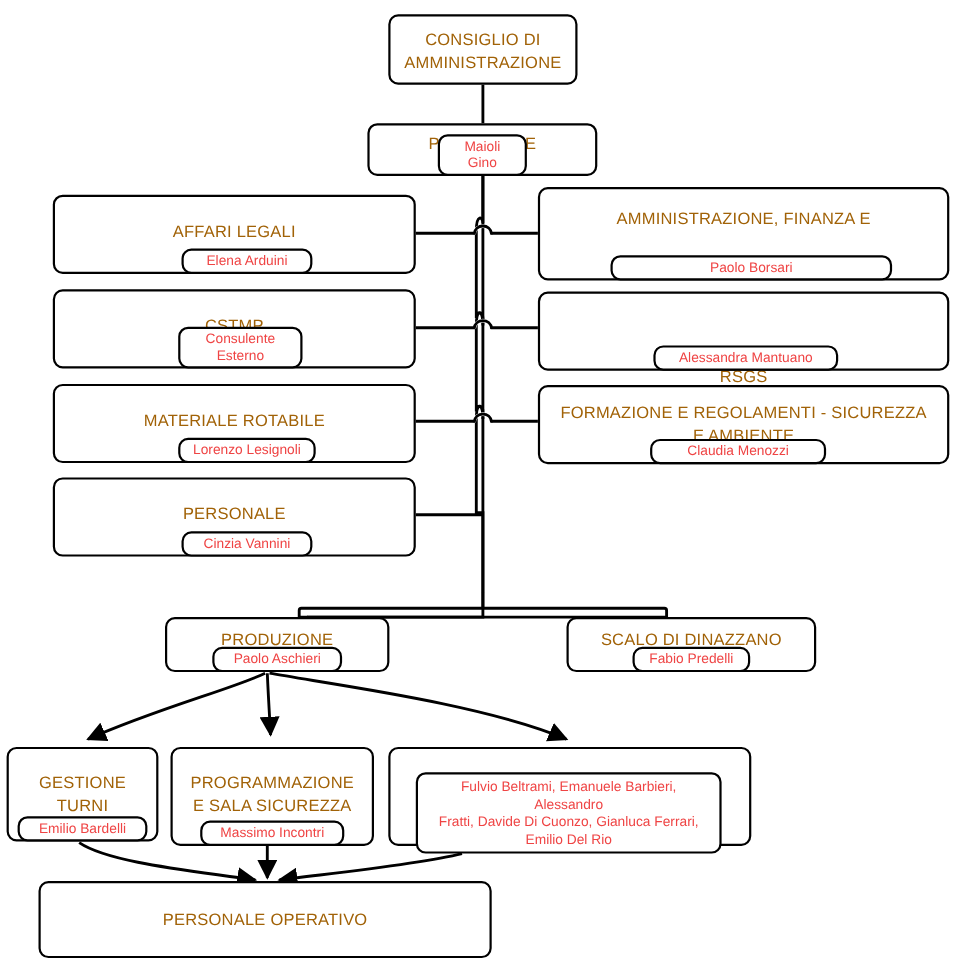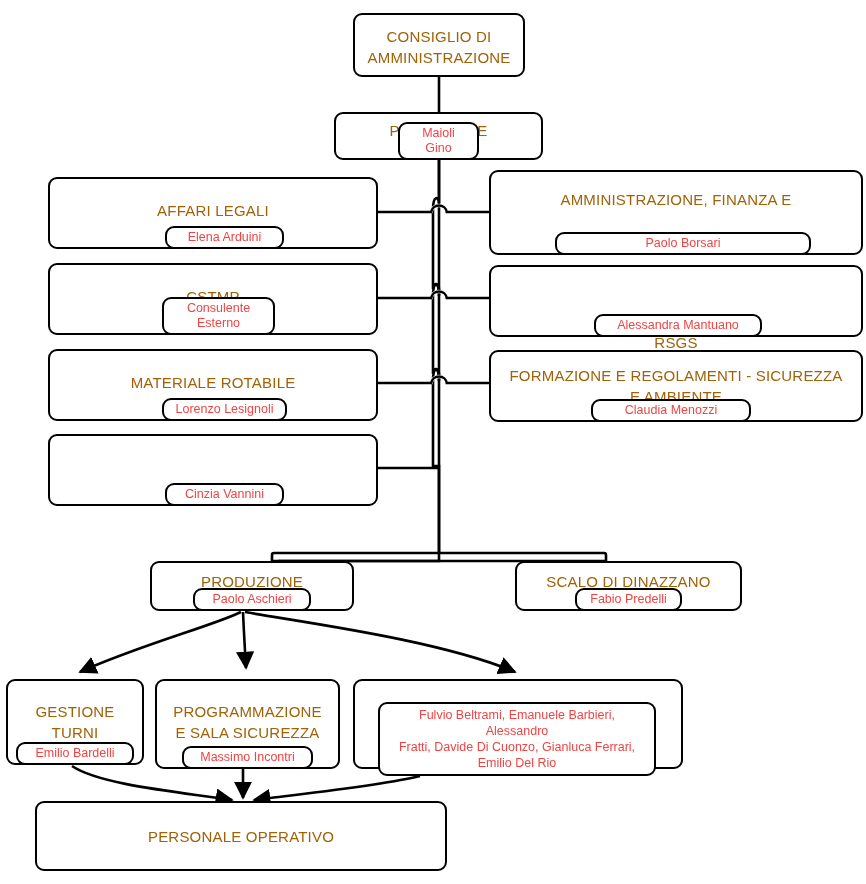--- a/index.html
+++ b/index.html
@@ -102,20 +102,21 @@
     <div class="title" style="top:21px;">CSTMP</div>
     <div class="pill" style="left:112px;right:101px;bottom:-2px;">Consulente Esterno</div>
   </div>
 
   <div class="node" style="left:48px;top:349px;width:330px;height:72px;">
     <div class="title" style="top:21px;">MATERIALE ROTABILE</div>
     <div class="pill" style="left:112px;right:89px;bottom:-2px;">Lorenzo Lesignoli</div>
   </div>
 
   <div class="node" style="left:48px;top:434px;width:330px;height:72px;">
+    <div class="title" style="top:21px;">PERSONALE</div>
     <div class="pill" style="left:115px;right:92px;bottom:-2px;">Cinzia Vannini</div>
   </div>
 
   <div class="node" style="left:489px;top:170px;width:374px;height:85px;">
     <div class="title" style="top:17px;">
       <span>AMMINISTRAZIONE, FINANZA E</span><br>
     </div>
     <div class="pill" style="left:64px;right:50px;bottom:-2px;">Paolo Borsari</div>
   </div>
 

